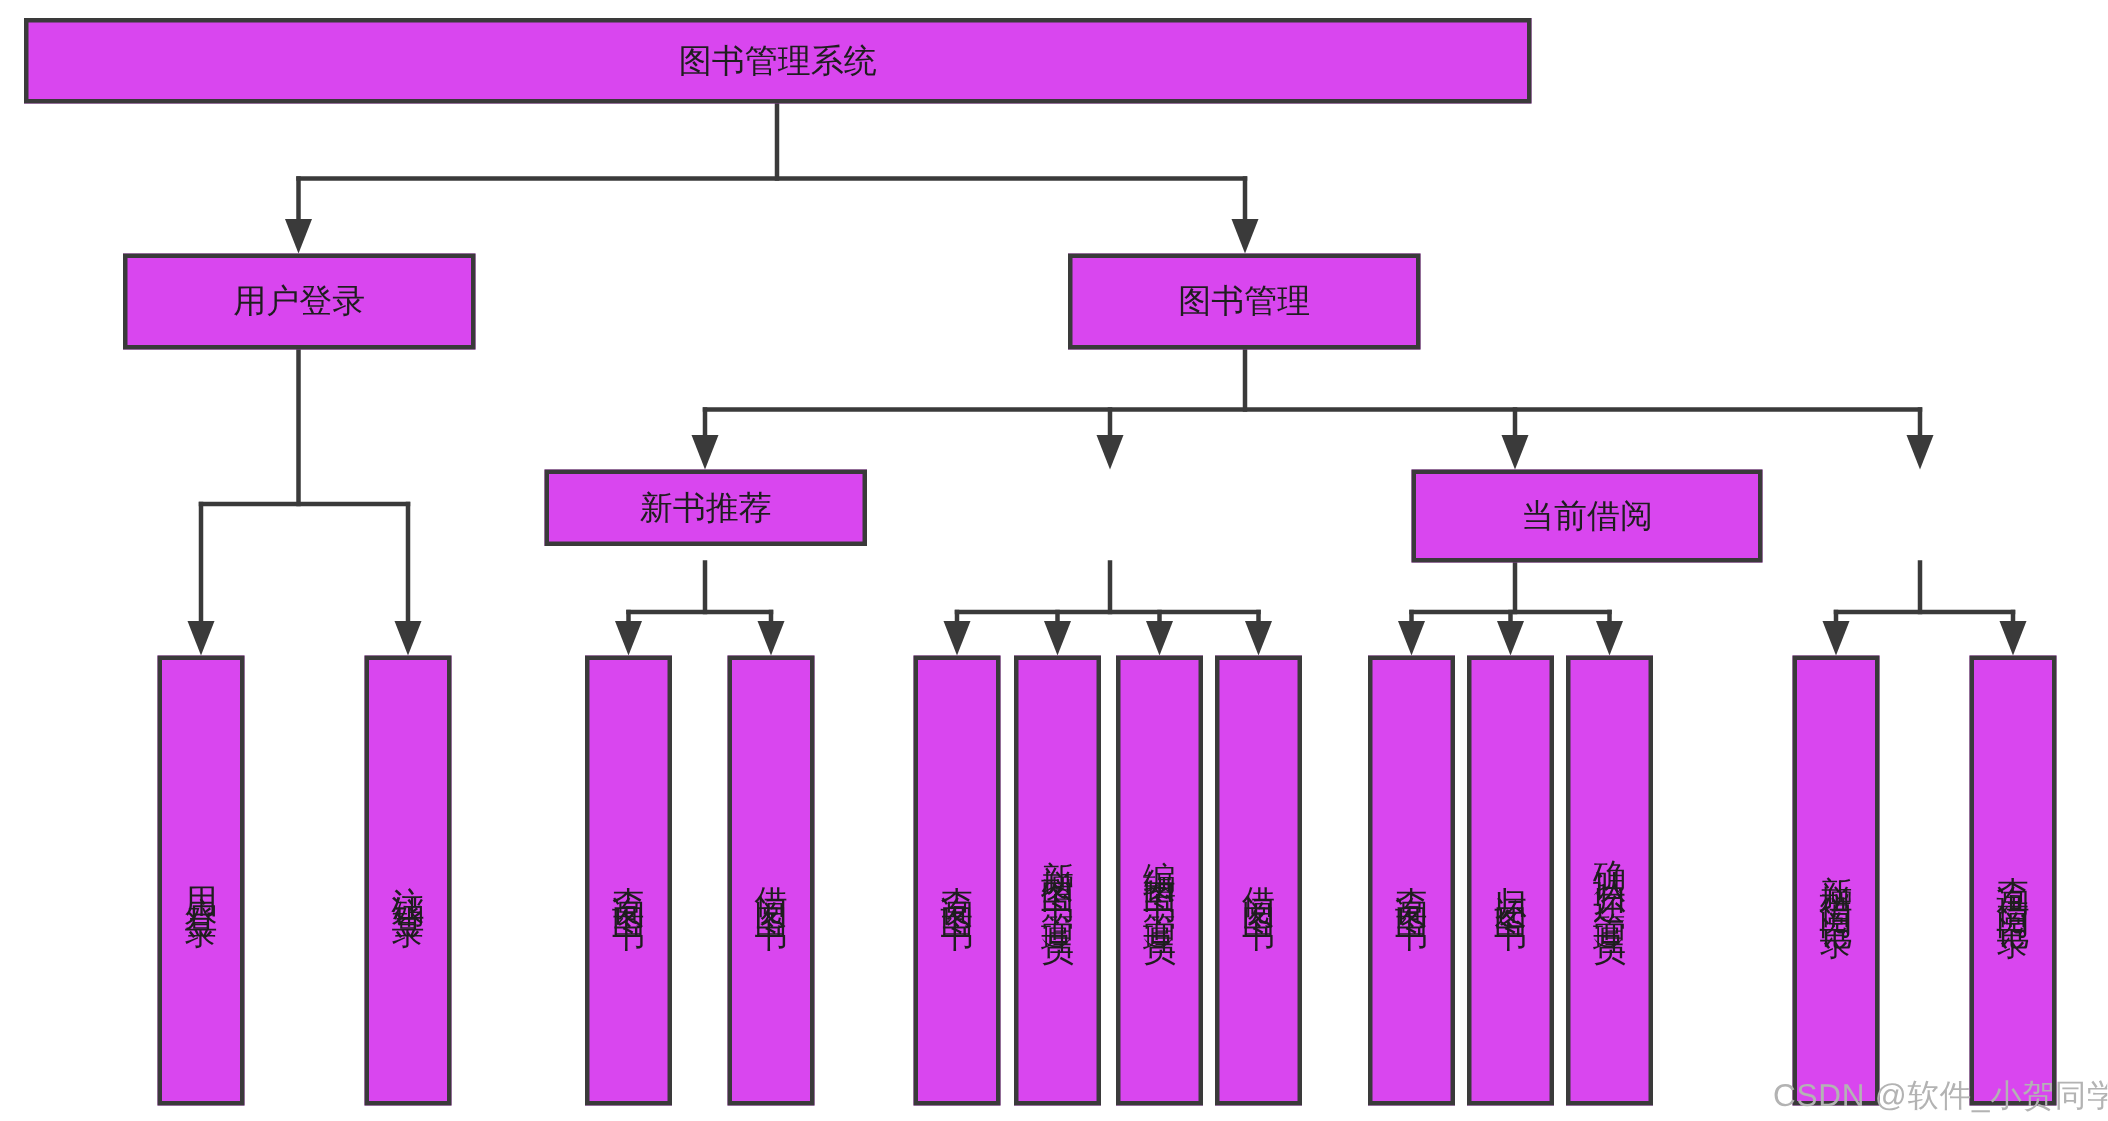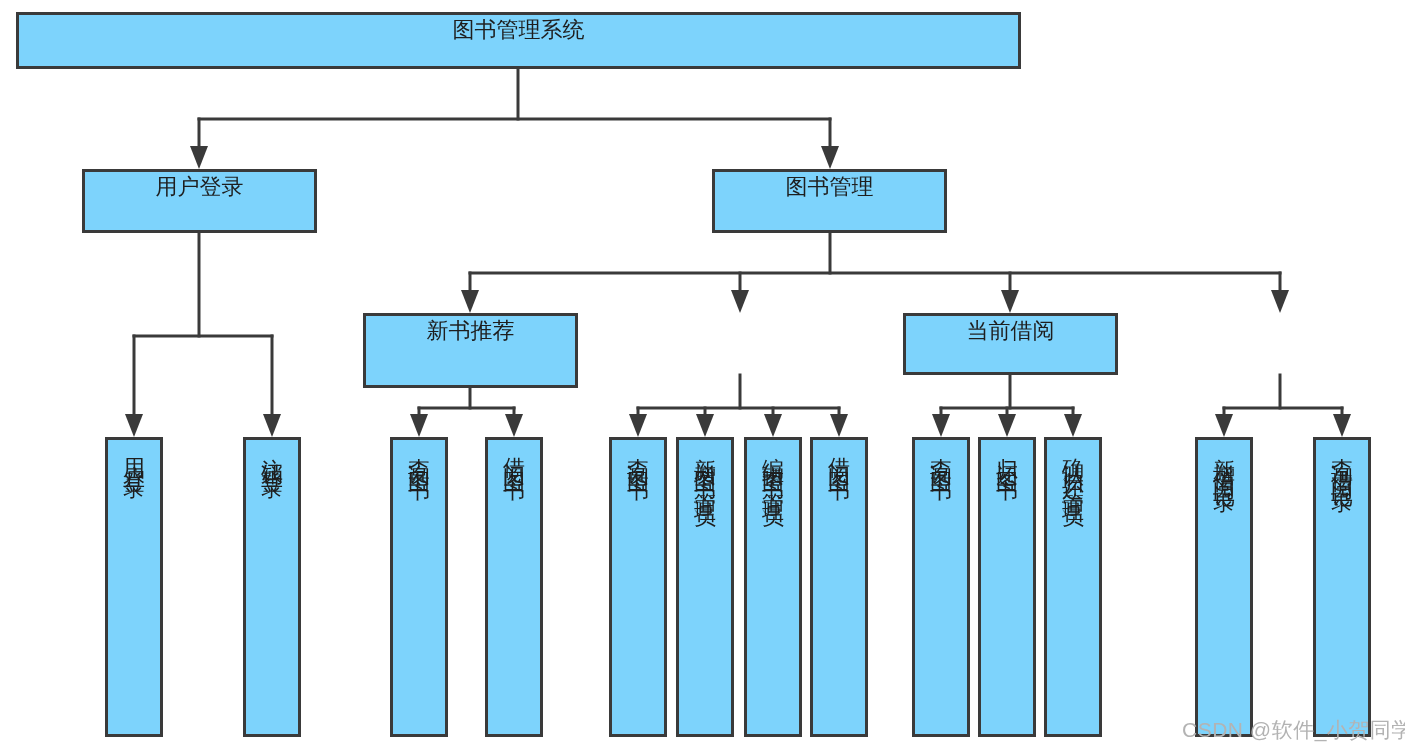--- a/index.html
+++ b/index.html
@@ -8,22 +8,22 @@
     width:1405px;height:747px;
     background:#ffffff;
     overflow:hidden;
     font-family:"Liberation Sans","DejaVu Sans",sans-serif;
   }
   #wires{position:absolute;left:0;top:0;z-index:1;}
   .node{
     position:absolute;
     box-sizing:border-box;
     border:3px solid #3a3a3a;
-    background:#7dd3fc;
-    display:flex;justify-content:center;
+    background:#d946ef;
+    display:flex;align-items:center;justify-content:center;
     color:#1e1e1e;
     font-size:22px;
     z-index:2;
   }
   .leaf span{
     writing-mode:vertical-rl;
     letter-spacing:7px;
     font-size:22px;
     line-height:1;
     white-space:nowrap;
@@ -115,24 +115,24 @@
     <span>图书管理系统</span>
   </div>
 
   <div class="node" style="left:82px;top:169px;width:235px;height:64px;">
     <span>用户登录</span>
   </div>
   <div class="node" style="left:712px;top:169px;width:235px;height:64px;font-family:Liberation Serif, serif;">
     <span>图书管理</span>
   </div>
 
-  <div class="node" style="left:363px;top:313px;width:215px;height:75px;">
+  <div class="node" style="left:363px;top:313px;width:215px;height:51px;">
     <span>新书推荐</span>
   </div>
-  <div class="node" style="left:903px;top:313px;width:215px;height:62px;">
+  <div class="node" style="left:941px;top:313px;width:234px;height:62px;">
     <span>当前借阅</span>
   </div>
 
   <div class="node leaf" style="left:105px;top:437px;width:58px;height:300px;">
     <span>用户登录</span>
   </div>
   <div class="node leaf" style="left:243px;top:437px;width:58px;height:300px;">
     <span>注销登录</span>
   </div>
   <div class="node leaf" style="left:390px;top:437px;width:58px;height:300px;">

